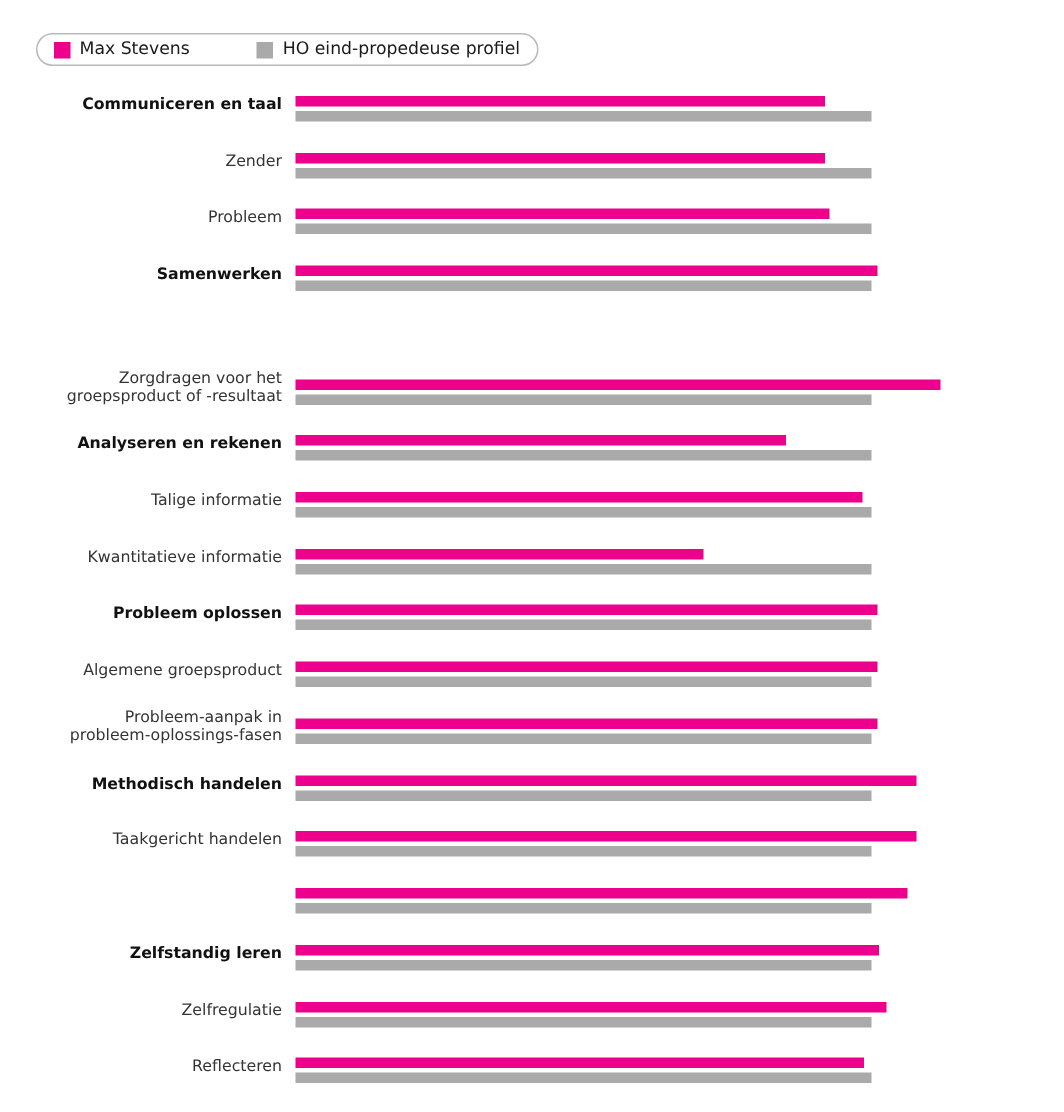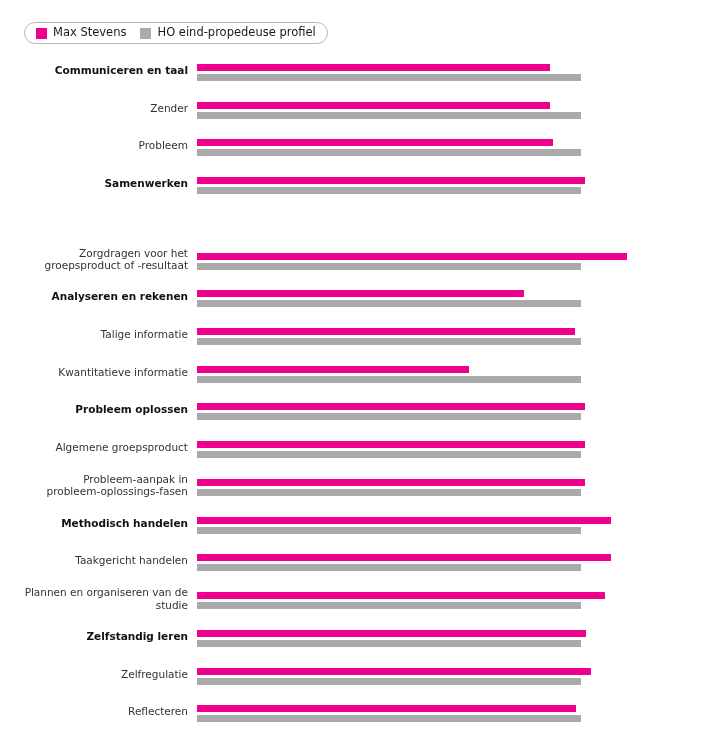--- a/index.html
+++ b/index.html
@@ -15,20 +15,21 @@
   
   .legend{
     position:absolute;left:24px;top:22px;
     height:22px;box-sizing:border-box;
     display:inline-flex;align-items:center;
     padding:0 11px;
     border:1px solid #b9b9b9;
     border-radius:11px;
     background:#ffffff;
     white-space:nowrap;
+    gap:31px;
   }
   .legend-item{display:inline-flex;align-items:center;}
   .legend-item + .legend-item{margin-left:14px;}
   .legend-swatch{
     width:11px;height:11px;display:inline-block;margin-right:6px;flex:0 0 auto;
   }
   .legend-label{
     font-size:11.5px;color:#1a1a1a;line-height:1;
   }
 
@@ -168,22 +169,20 @@
         </div>
       </div>
       <div class="row" style="top: 484.36px;">
         <div class="row-label">Taakgericht handelen</div>
         <div class="bars">
           <div class="bar bar-self" title="Max Stevens: 107.8" style="width: 413.952px; background: rgb(236, 0, 140);"></div>
           <div class="bar bar-ref" title="HO eind-propedeuse profiel: 100" style="width: 384px; background: rgb(170, 170, 170);"></div>
         </div>
       </div>
       <div class="row" style="top: 522.08px;">
-        <div class="row-label">Plannen en organiseren van de
-studie</div>
         <div class="bars">
           <div class="bar bar-self" title="Max Stevens: 106.3" style="width: 408.192px; background: rgb(236, 0, 140);"></div>
           <div class="bar bar-ref" title="HO eind-propedeuse profiel: 100" style="width: 384px; background: rgb(170, 170, 170);"></div>
         </div>
       </div>
       <div class="row group" style="top: 559.8px;">
         <div class="row-label">Zelfstandig leren</div>
         <div class="bars">
           <div class="bar bar-self" title="Max Stevens: 101.3" style="width: 388.992px; background: rgb(236, 0, 140);"></div>
           <div class="bar bar-ref" title="HO eind-propedeuse profiel: 100" style="width: 384px; background: rgb(170, 170, 170);"></div>

